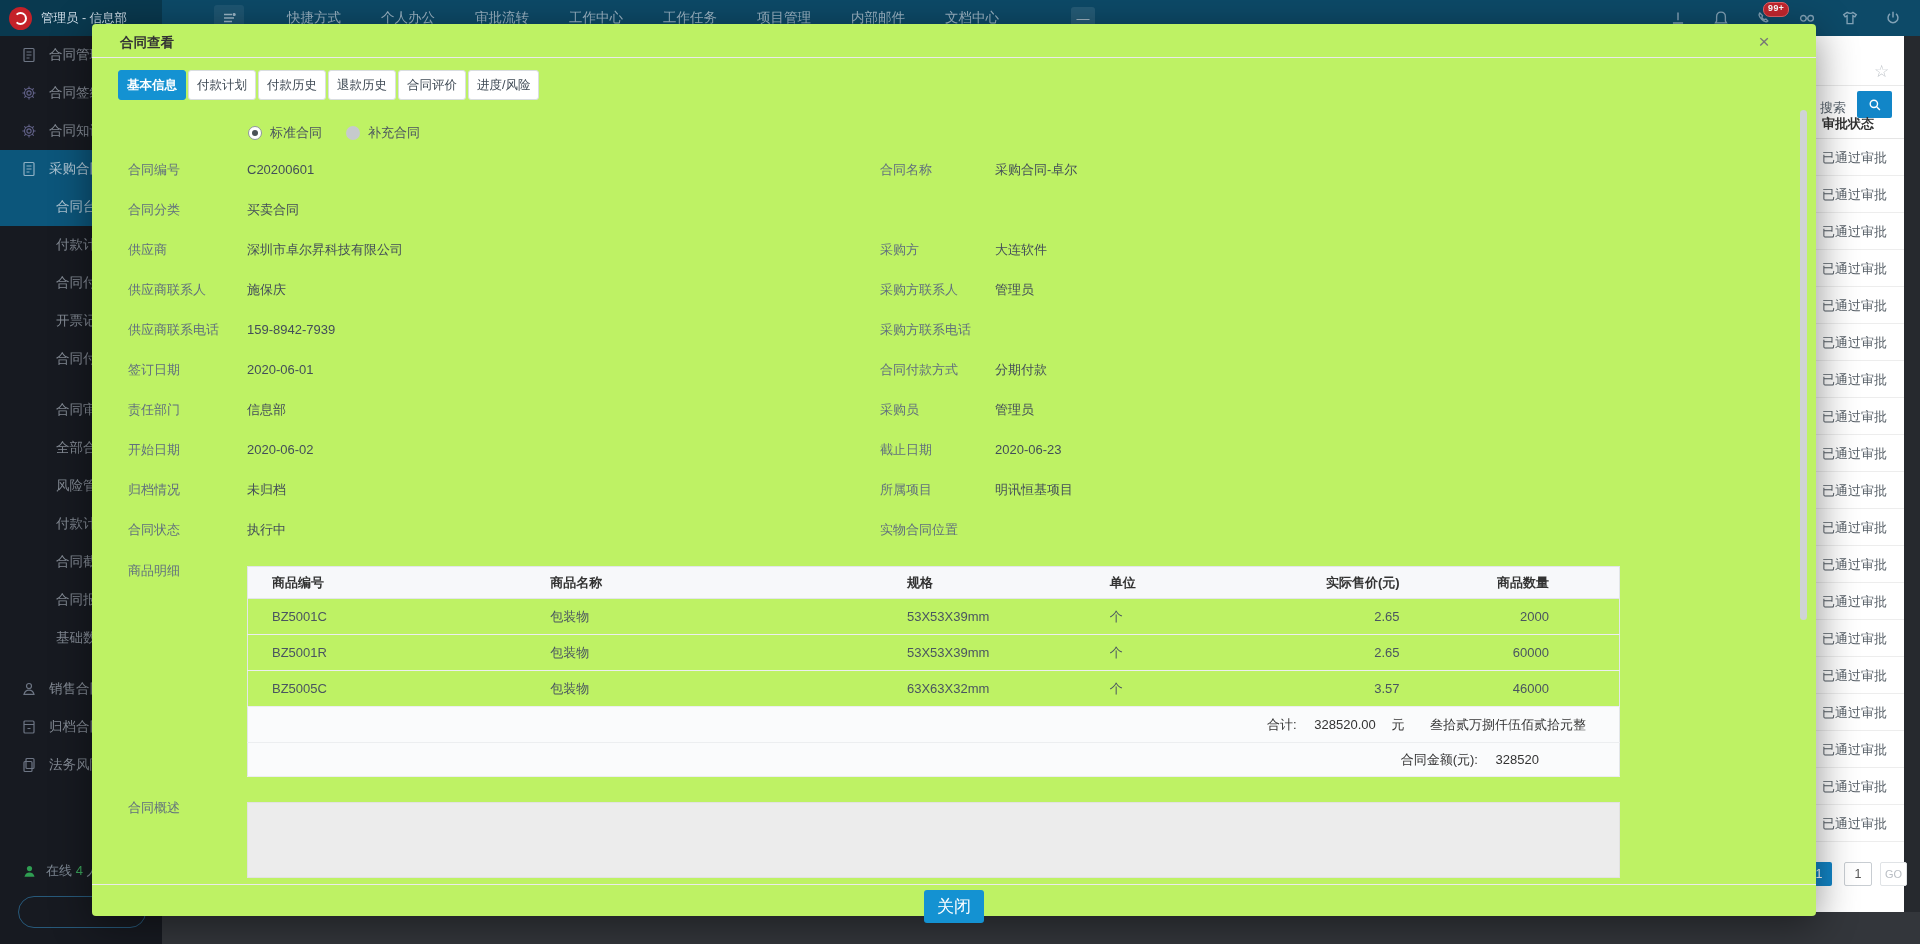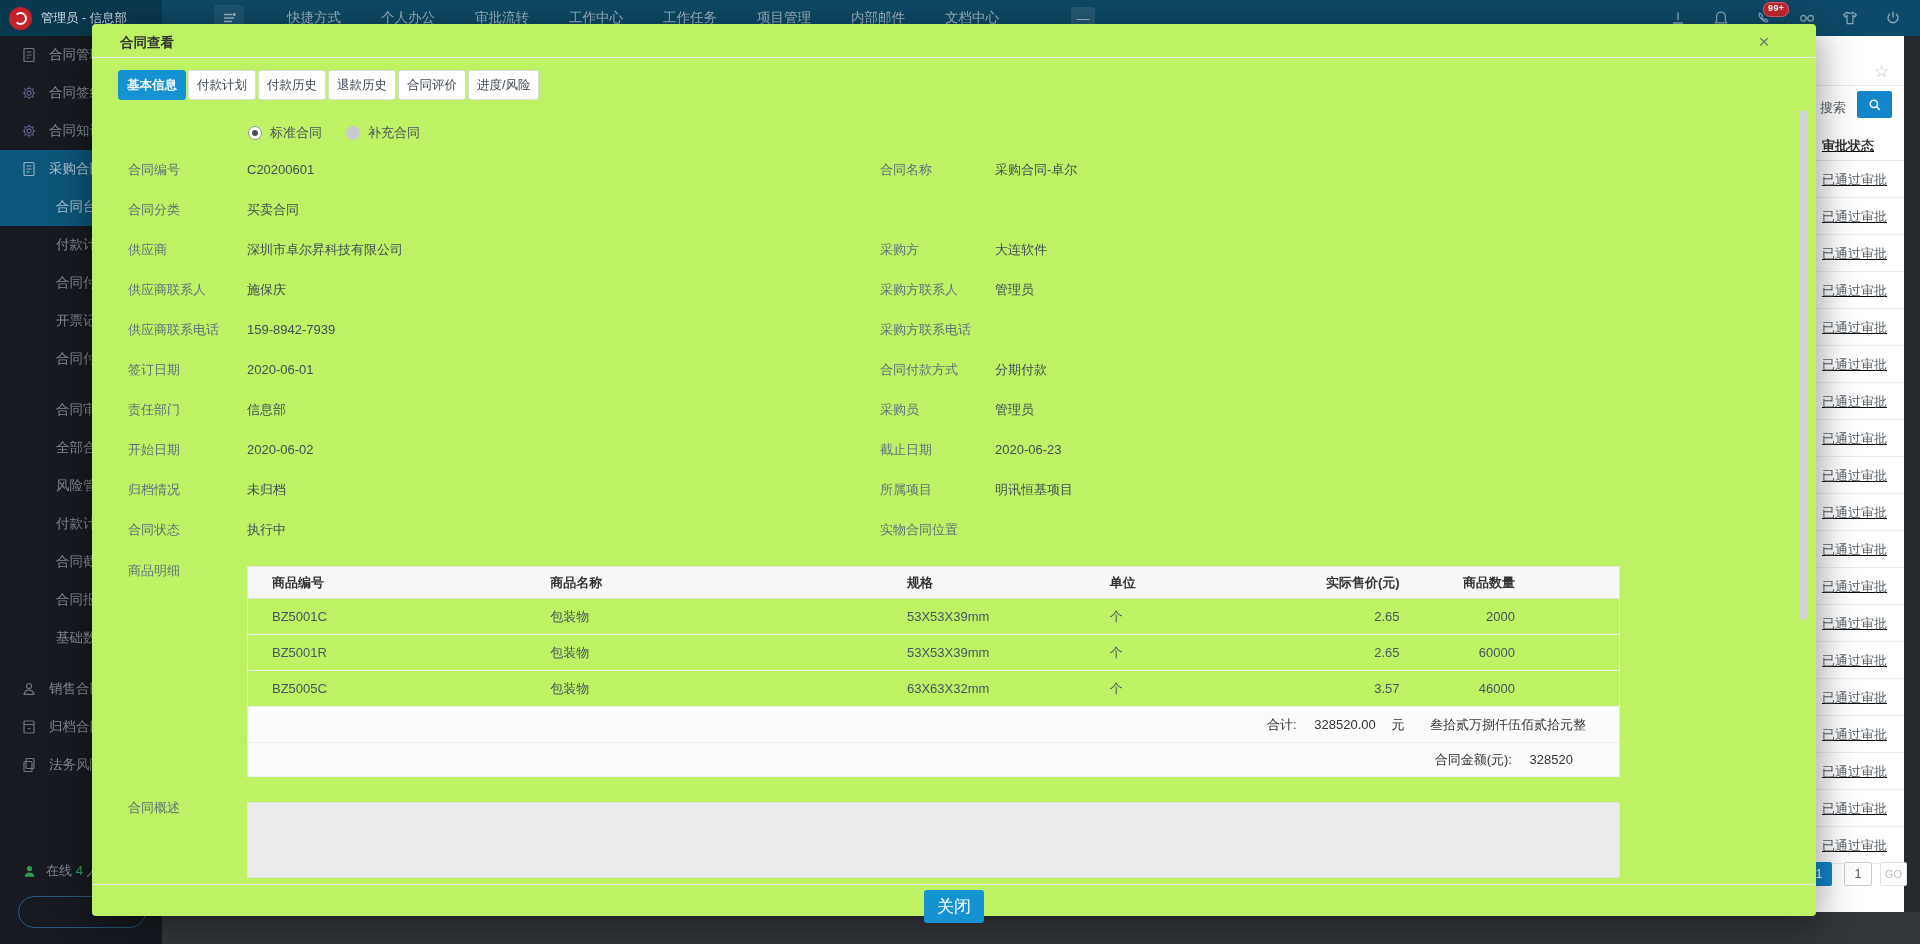--- a/index.html
+++ b/index.html
@@ -47,21 +47,21 @@
   .main-bg { position:absolute; left:162px; top:36px; width:1742px; height:876px; background:#ffffff; z-index:1; }
   .right-strip { position:absolute; left:1904px; top:36px; width:16px; height:908px; background:#26292e; z-index:2; }
   .bottom-strip { position:absolute; left:162px; top:912px; width:1758px; height:32px; background:#33363b; z-index:2; }
 
   
   .star { position:absolute; left:1874px; top:61px; font-size:17px; color:#c0c5ca; z-index:2; cursor:pointer; }
   .rp-sep { position:absolute; left:1816px; top:85px; width:88px; border-top:1px solid #e9e9e9; z-index:2; }
   .search-label { position:absolute; left:1820px; top:99px; font-size:13px; color:#55606a; z-index:2; }
   .search-btn { position:absolute; left:1857px; top:91px; width:35px; height:27px; background:#1286c8; border-radius:2px;
                 display:flex; align-items:center; justify-content:center; color:#fff; z-index:2; cursor:pointer; }
-  .status-col { position:absolute; left:1810px; top:134px; width:94px; z-index:2;text-decoration:underline; }
+  .status-col { position:absolute; left:1810px; top:112px; width:94px; z-index:2; }
   .status-head { padding-left:12px; font-size:13px; font-weight:bold; color:#333; height:27px; line-height:24px;
                  border-bottom:1px solid #e5e5e5; white-space:nowrap; }
   .status-row { padding-left:12px; font-size:13px; color:#555e66; height:37px; line-height:37px;
                 border-bottom:1px solid #ededed; white-space:nowrap; }
   .pager { position:absolute; top:862px; z-index:2; height:24px; font-size:12.5px;
            display:flex; align-items:center; justify-content:center; border-radius:2px; cursor:pointer; }
   .pg-cur { left:1806px; width:26px; background:#1286c8; color:#fff; }
   .pg-in  { left:1844px; width:28px; background:#fff; border:1px solid #c8cdd2; color:#555; }
   .pg-go  { left:1880px; width:27px; background:#fff; border:1px solid #e0e3e6; color:#b9bec4; font-size:11px; }
 
@@ -93,23 +93,23 @@
   .detail-label { position:absolute; left:36px; top:527px; line-height:40px; font-size:13px; color:#61707e; }
 
   table.prod { position:absolute; left:155px; top:542px; width:1373px; border-collapse:collapse;
                border:1px solid #e3e6e9; font-size:13px; }
   table.prod th { height:32px; background:#f7f8fa; color:#333; font-weight:bold; text-align:left;
                   border-bottom:1px solid #e3e6e9; }
   table.prod td { height:36px; color:#4a5560; border-bottom:1px solid #eceef0; text-align:left; }
   table.prod th:nth-child(1), table.prod td:nth-child(1) { padding-left:24px; }
   table.prod th:nth-child(5), table.prod td:nth-child(5),
   table.prod th:nth-child(6), table.prod td:nth-child(6) { text-align:right; }
-  table.prod th:nth-child(6), table.prod td:nth-child(6) { padding-right:104px; }
+  table.prod th:nth-child(6), table.prod td:nth-child(6) { padding-right:70px; }
   tr.sumrow td { background:#fafbfc; text-align:right !important; padding-right:33px; color:#333; height:36px; }
-  tr.amtrow td { background:#fafbfc; text-align:right !important; padding-right:46px; color:#333; height:34px; }
+  tr.amtrow td { background:#fafbfc; text-align:right !important; padding-right:80px; color:#333; height:34px; }
   .sum-cap { margin-left:22px; }
   .sum-unit { margin-left:12px; }
   .amt-val { margin-left:14px; }
 
   .ov-label { position:absolute; left:36px; top:764px; line-height:40px; font-size:13px; color:#61707e; }
   .ov-box { position:absolute; left:155px; top:778px; width:1373px; height:76px; background:#ececec;
             border:1px solid #e2e2e2; }
   .m-fsep { position:absolute; left:0; top:860px; width:1724px; border-top:1px solid #eaeaea; }
   .close-btn { position:absolute; left:50%; transform:translateX(-50%); top:866px; height:33px; padding:0 13px;
                background:#1492d2; color:#fff; font-size:17px; border:none; border-radius:3px; cursor:pointer; }

